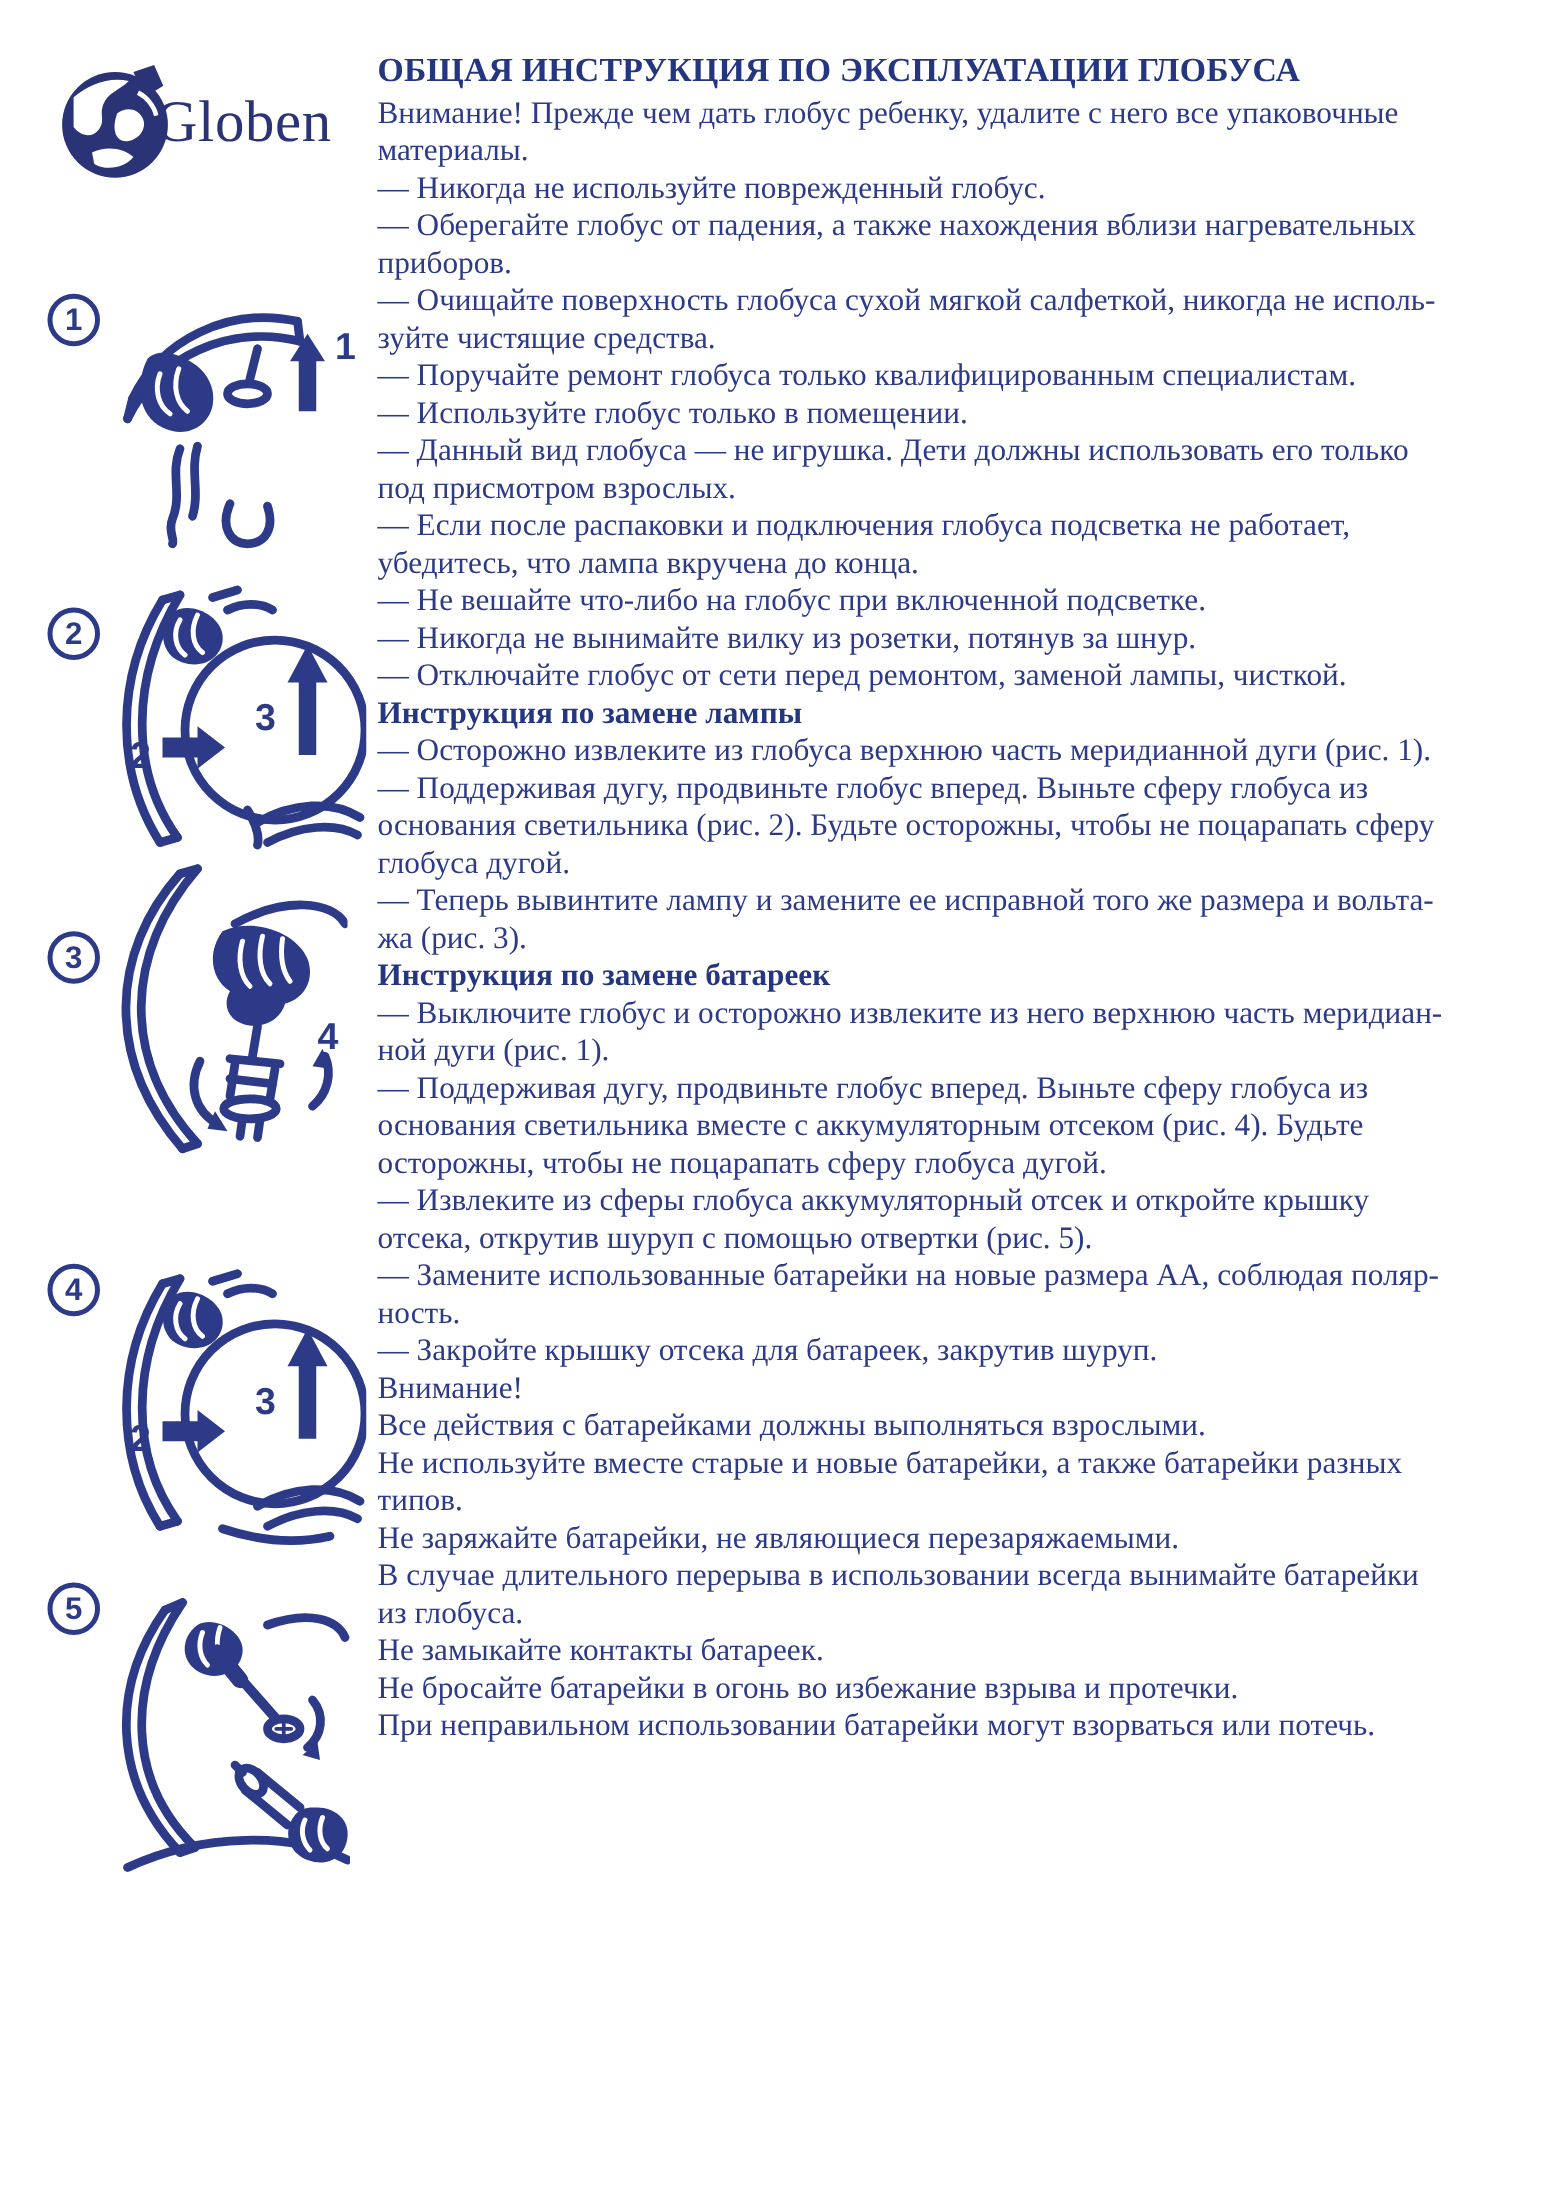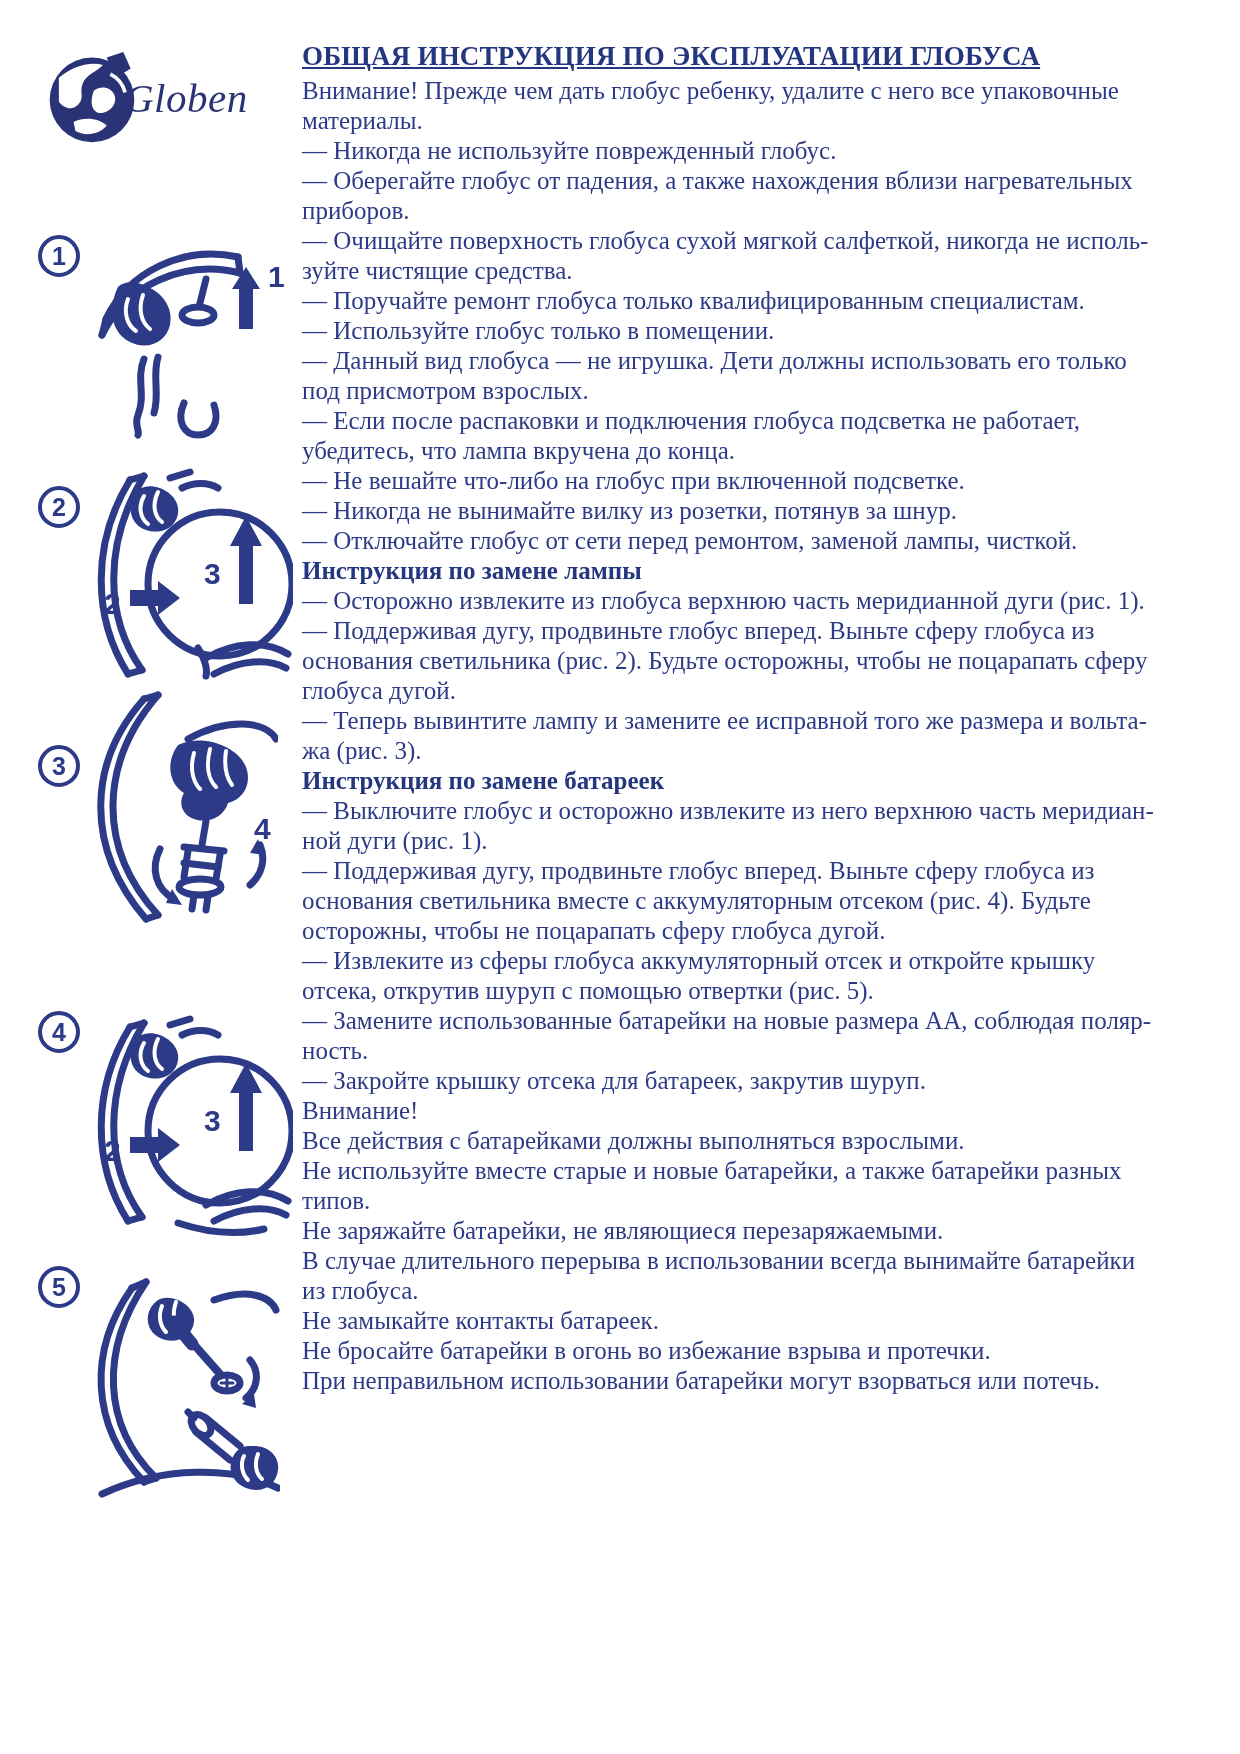--- a/index.html
+++ b/index.html
@@ -5,42 +5,41 @@
   html,body{margin:0;padding:0;background:#fff;}
   #page{
     position:relative;width:1240px;height:1754px;background:#fff;
     overflow:hidden;color:#2c3a87;
     font-family:"Liberation Serif","DejaVu Serif",serif;
   }
   
   .logo{position:absolute;left:46px;top:50px;display:flex;align-items:center;}
   .logo svg{display:block;color:#2b3377;}
   .brand{
-    font-size:41px;color:#2b3377;margin-left:-14px;letter-spacing:0.5px;
+    font-size:47px;color:#2b3377;margin-left:-14px;letter-spacing:0.5px;
     font-family:"Liberation Serif","DejaVu Serif",serif;
-    font-style:italic;
   }
   
   .figure{position:absolute;left:28px;width:262px;color:#2c3a87;}
   .fig-badge{
     position:absolute;width:42px;height:42px;border:4px solid #2c3a87;border-radius:50%;
     display:flex;align-items:center;justify-content:center;
     font-family:"Liberation Sans","DejaVu Sans",sans-serif;font-weight:bold;font-size:25px;
     box-sizing:border-box;
   }
   .fig-art{position:absolute;}
   .fig-art svg{display:block;}
   .fig-art text{
     font-family:"Liberation Sans","DejaVu Sans",sans-serif;font-weight:bold;font-size:30px;
   }
   
   .doc{position:absolute;left:302px;top:40px;width:880px;}
   .doc h2{
     font-size:27px;line-height:33px;margin:0 0 3px 0;font-weight:bold;
-    white-space:pre;letter-spacing:0.2px;color:#24367f;text-decoration:underline;
+    white-space:pre;letter-spacing:0.2px;color:#24367f;
   }
   .doc section + section h2{margin-top:27px;}
   .doc p{font-size:25px;line-height:30px;margin:0;white-space:pre;}
   .doc p.subhead{font-weight:bold;color:#24367f;}
 </style>
 </head>
 <body>
 
 <div id="page">
 

